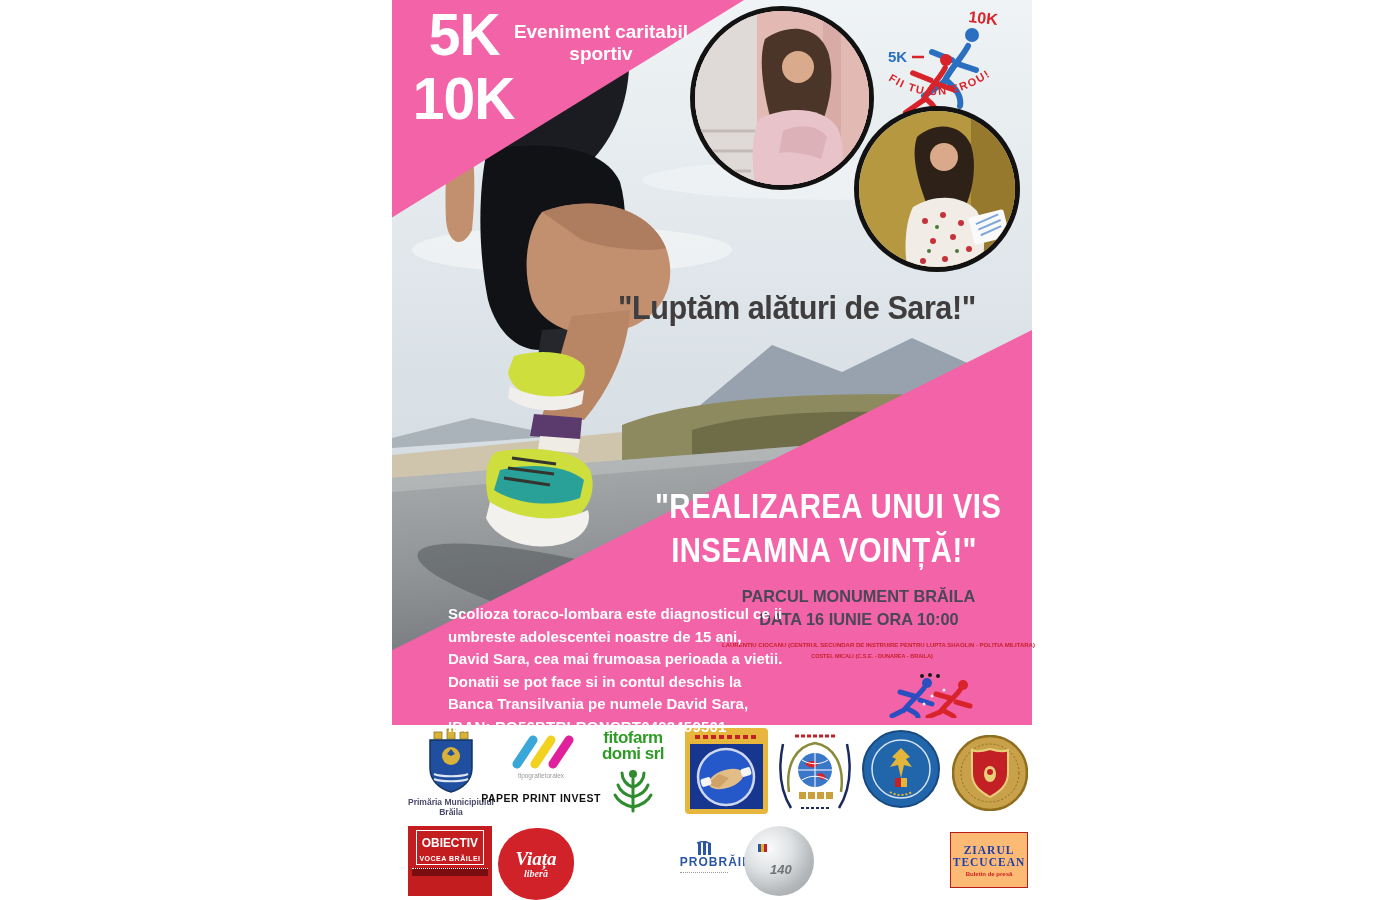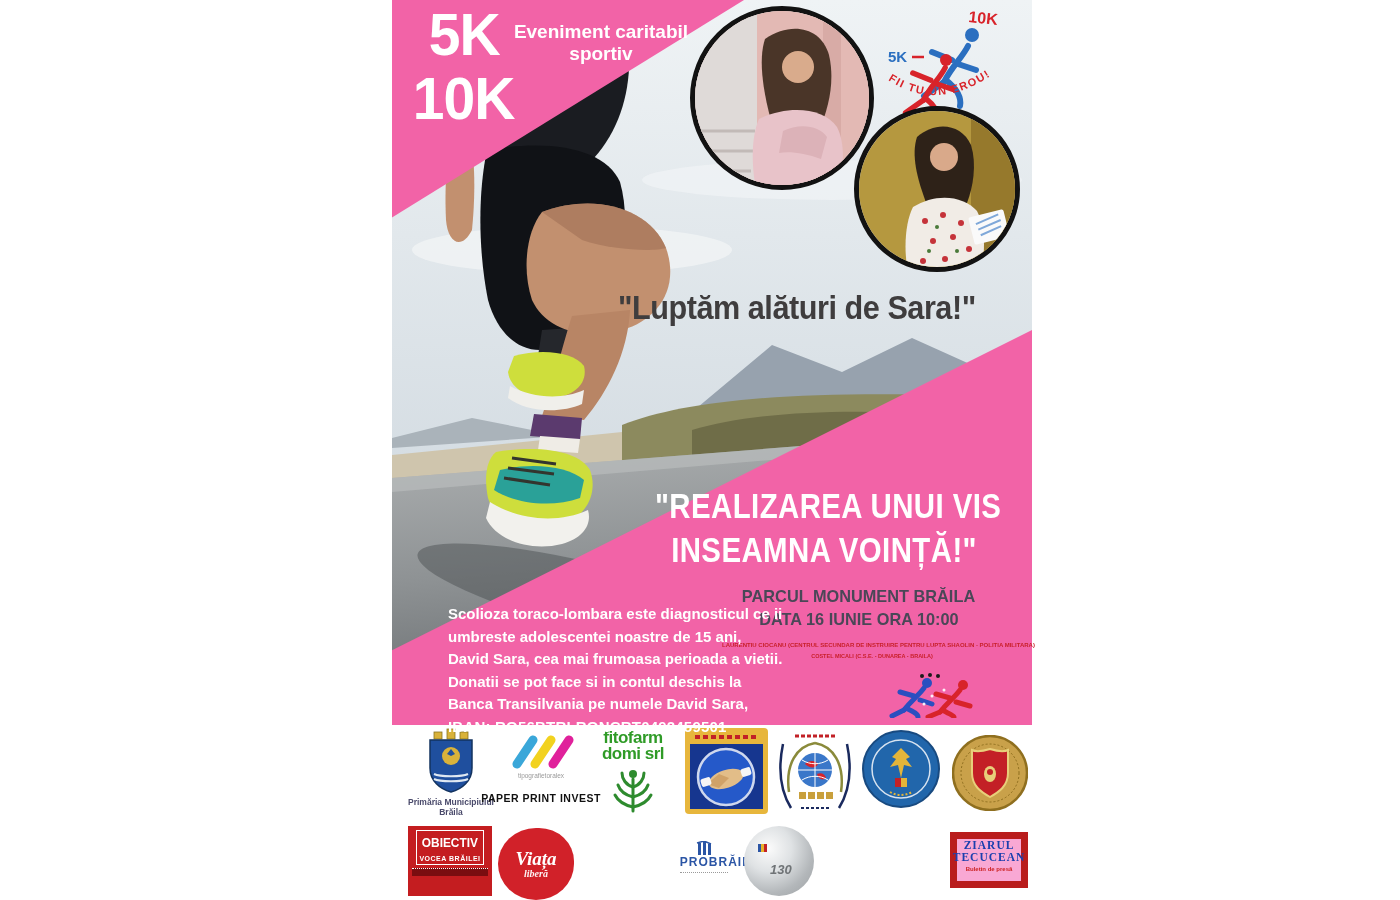--- a/index.html
+++ b/index.html
@@ -91,21 +91,21 @@
   .probraila .t1 { color:#2b55a5; font-weight:700; font-size:12px; letter-spacing:1px;padding-left:32px; }
   .probraila .foot { margin-top:3px; border-top:1.5px dotted #9a9a9a; width:48px; }
 
   .disc { width:70px; height:70px; border-radius:50%;
     background:radial-gradient(circle at 35% 32%, #fbfbfb 0%, #dfe2e4 35%, #b3b7ba 68%, #9b9fa2 100%);
     position:relative; }
   .disc .t { position:absolute; left:26px; top:36px; color:#6f7376; font-style:italic; font-weight:700; font-size:13px; }
   .disc .mark { position:absolute; left:14px; top:18px; display:flex; }
   .disc .mark i { width:3px; height:8px; display:block; }
 
-  .tecucean { width:78px; height:56px; background:#f9a8d4; border:7px solid #b91c1c; justify-content:flex-start; text-align:center; }
+  .tecucean { width:78px; height:56px; background:#fdba74; border:1px solid #b91c1c; justify-content:center; text-align:center; }
   .tecucean .t { color:#1b3fae; font-family:"Liberation Serif", serif; font-weight:700; font-size:11.5px; line-height:12px; letter-spacing:1px; }
   .tecucean .t3 { color:#c22; font-size:6px; font-weight:700; margin-top:3px; }
 </style>
 </head>
 <body>
 
 <div class="page">
   <div class="poster">
 
     <div class="photo-wrap">
@@ -429,21 +429,21 @@
         <div class="t1">PROBRĂILA</div>
         <div class="foot"></div>
       </div>
 
       <div class="logo-box disc" style="left:352px; top:101px;">
         <div class="mark">
           <i style="background:#2b55a5"></i>
             <i style="background:#e8b22a"></i>
             <i style="background:#c22126"></i>
         </div>
-        <div class="t">130</div>
+        <div class="t">140</div>
       </div>
 
       <div class="logo-box tecucean" style="left:558px; top:107px;">
         <div class="t">ZIARUL</div>
         <div class="t">TECUCEAN</div>
         <div class="t3">Buletin de presă</div>
       </div>
 
     </div>
   </div>

